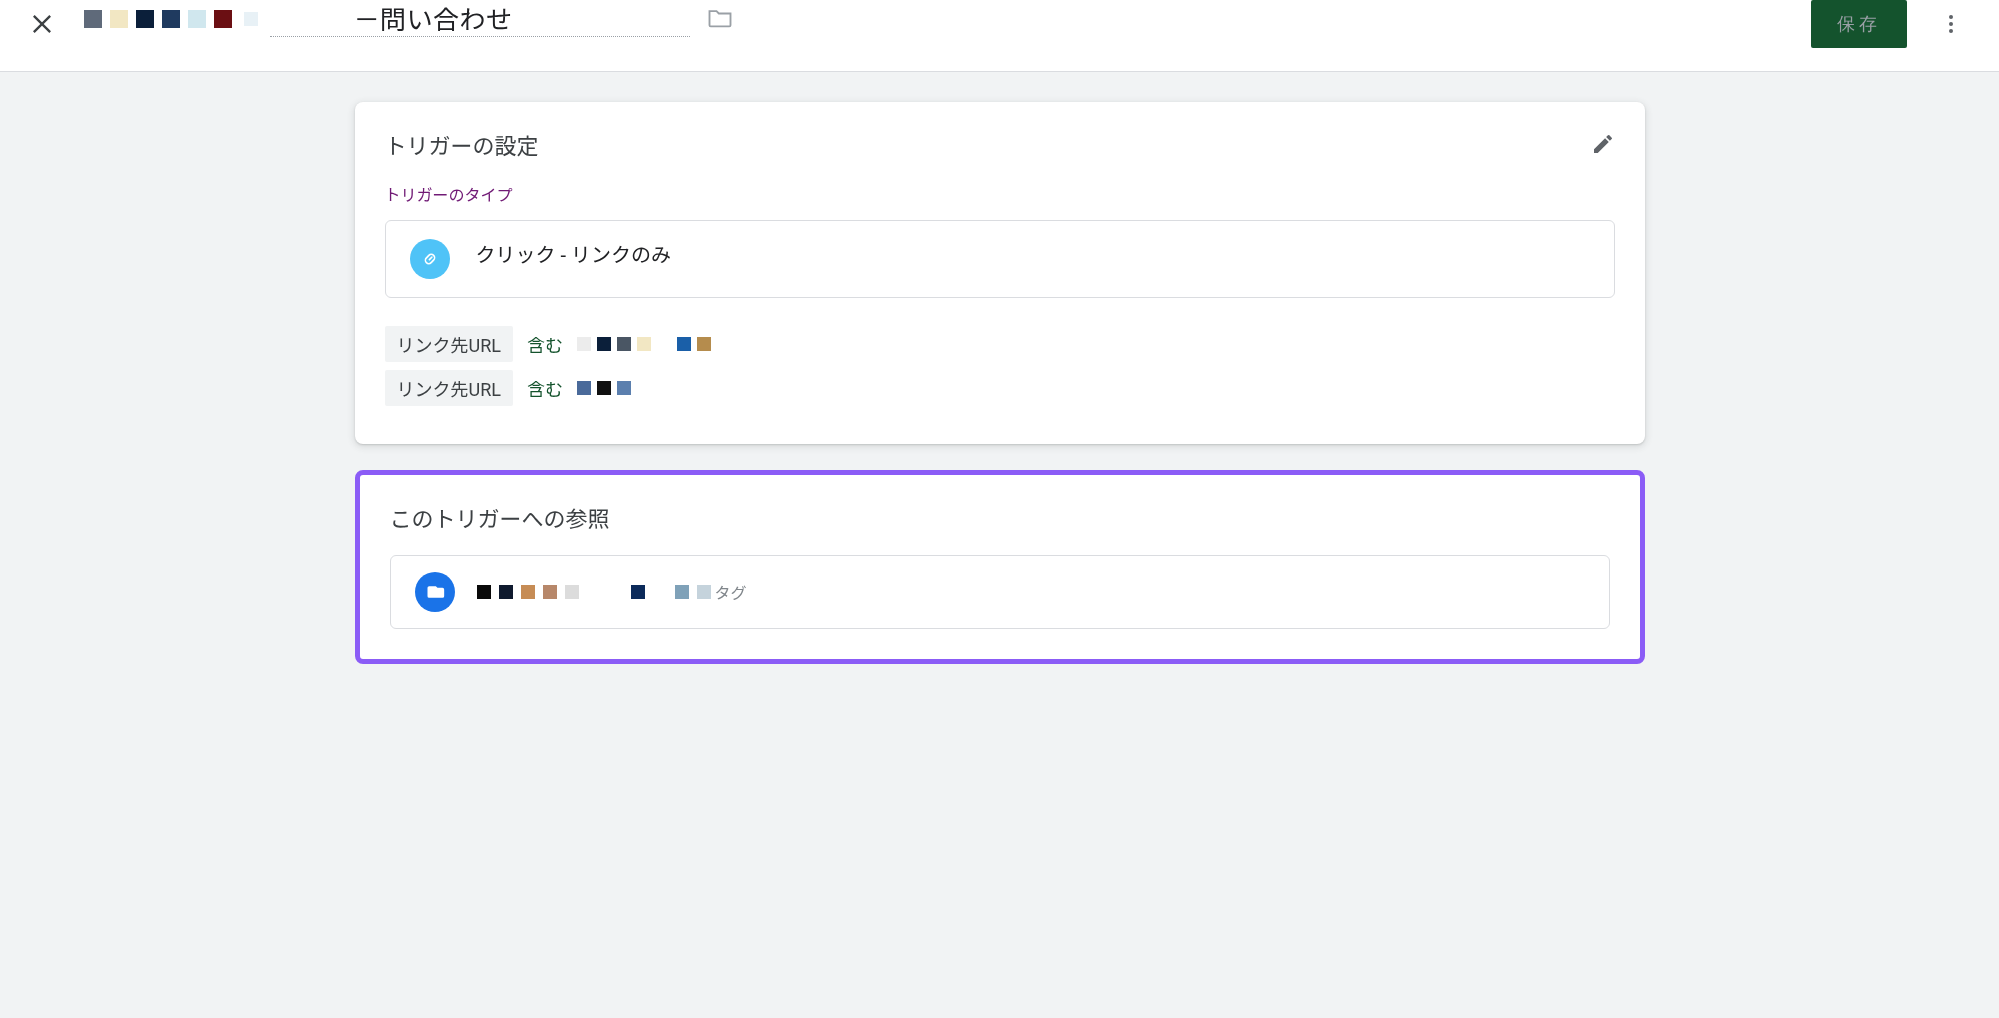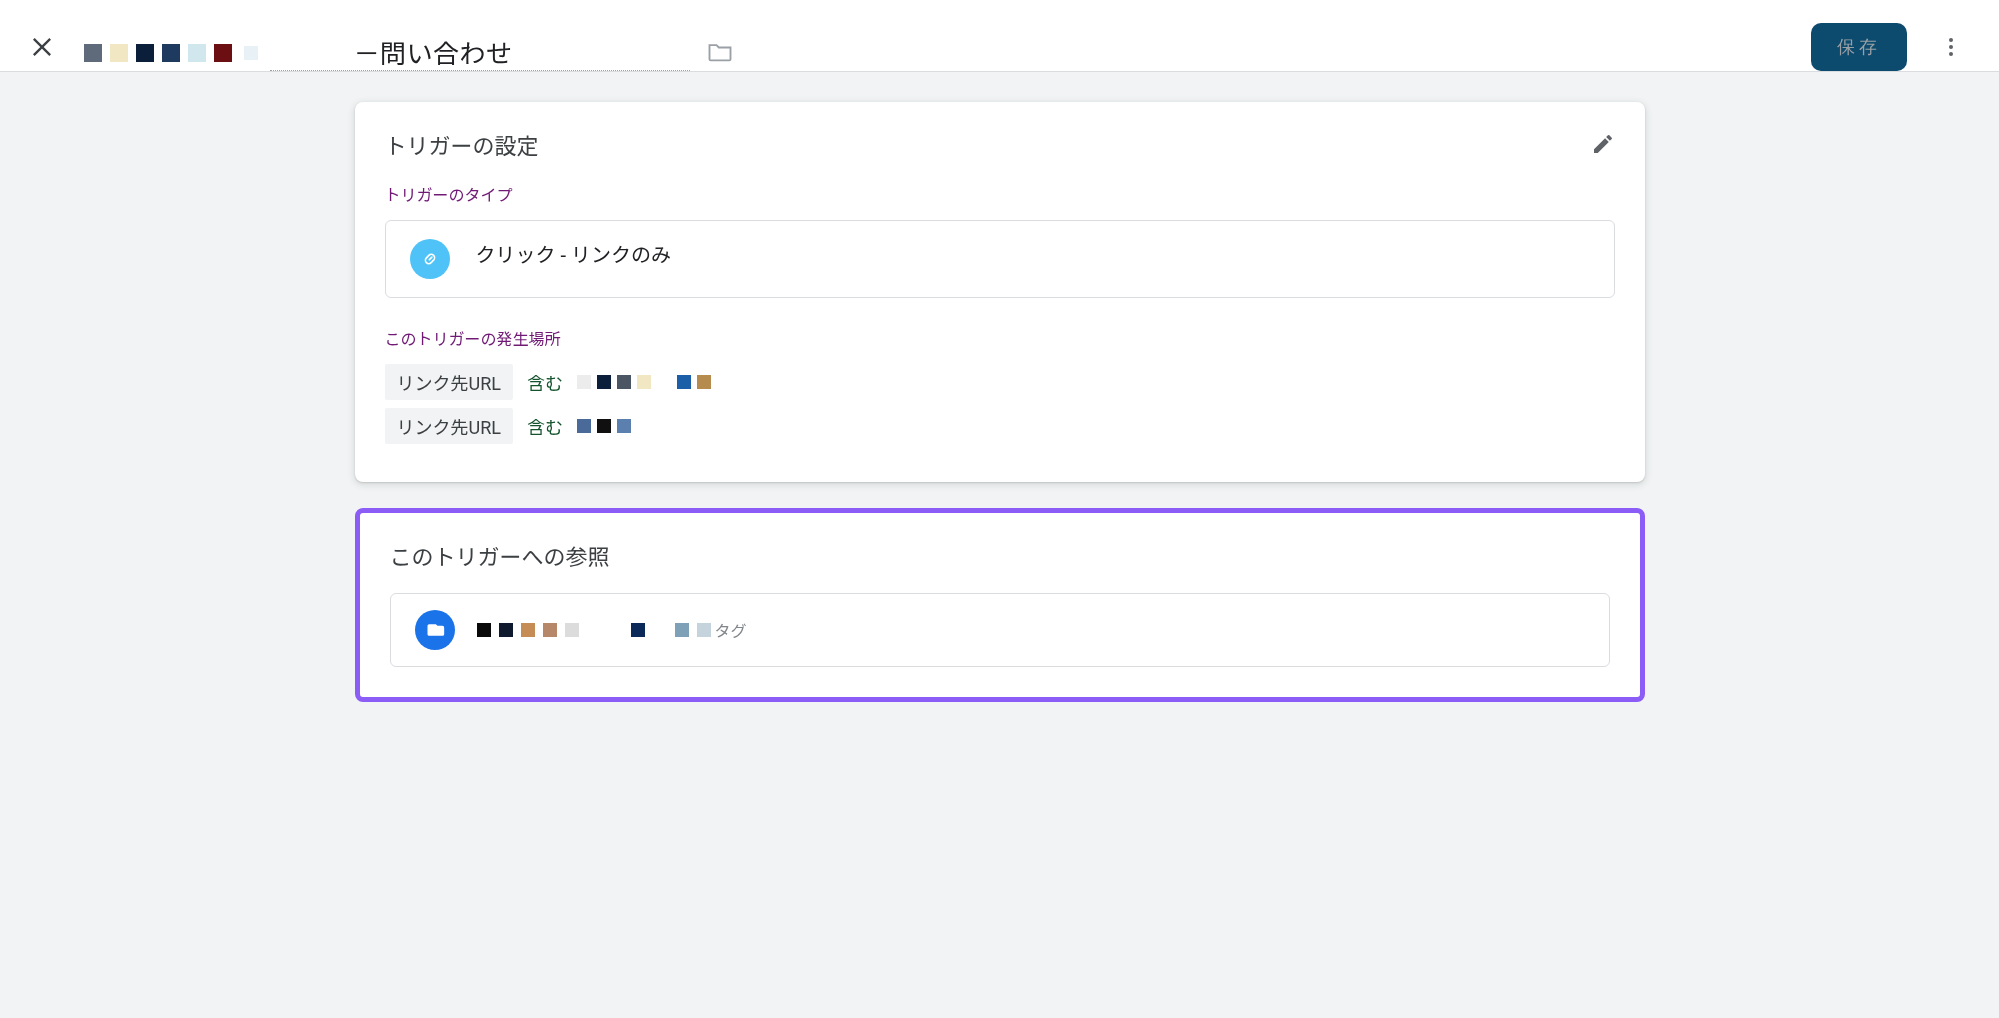--- a/index.html
+++ b/index.html
@@ -5,21 +5,21 @@
     * { box-sizing: border-box; margin: 0; padding: 0; }
     body {
       font-family: Roboto, "Noto Sans JP", "Hiragino Sans", Arial, sans-serif;
       background: #f1f3f4;
       color: #3c4043;
       width: 1999px;
     }
     
     .header {
       display: flex;
-      align-items: flex-end;
+      align-items: flex-start;
       height: 72px;
       background: #fff;
       border-bottom: 1px solid #dadce0;
       padding: 0 24px 0 18px;
       gap: 12px;
     }
     .close-btn {
       width: 48px; height: 48px; border-radius: 50%;
       display: flex; align-items: center; justify-content: center;
       cursor: pointer; border: none; background: transparent;
@@ -39,22 +39,22 @@
       background: transparent;
       font-family: inherit;
     }
     .title-redactions { display: inline-flex; align-items: center; gap: 8px; }
     .r { width: 18px; height: 18px; display: inline-block; }
     .r2 { width: 14px; height: 14px; display: inline-block; }
     .folder-icon { width: 28px; height: 28px; color: #9aa0a6; margin-left: 4px; }
 
     .header-spacer { flex: 1; }
     .save-btn {
-      background: #0c4a6e; color: #9aa0a6;
-      border: none; border-radius: 10px;
+      background: #14532d; color: #9aa0a6;
+      border: none; border-radius: 2px;
       font-size: 18px; padding: 12px 26px;
       letter-spacing: 4px;
       cursor: default;
     }
     .overflow-btn {
       width: 48px; height: 48px; border-radius: 50%;
       display: flex; align-items: center; justify-content: center;
       border: none; background: transparent; cursor: pointer; margin-left: 8px;
     }
     .overflow-btn svg { width: 24px; height: 24px; color: #5f6368; }
@@ -192,21 +192,20 @@
 
     <div class="type-row">
       <span class="type-icon">
         <svg viewBox="0 0 24 24">
             <path fill="#fff" d="M10.59 13.41a1 1 0 0 1 0-1.41l2.83-2.83a1 1 0 1 1 1.41 1.41l-2.83 2.83a1 1 0 0 1-1.41 0zM7 17a5 5 0 0 1 0-7.07l2.12-2.12 1.41 1.41L8.41 11.34a3 3 0 1 0 4.24 4.24l2.12-2.12 1.41 1.41L14.07 17A5 5 0 0 1 7 17zm10-10a5 5 0 0 1 0 7.07l-2.12 2.12-1.41-1.41 2.12-2.12a3 3 0 1 0-4.24-4.24L9.22 10.53 7.81 9.12 9.93 7A5 5 0 0 1 17 7z"></path>
           </svg>
       </span>
       <span class="type-name">クリック - リンクのみ</span>
     </div>
 
-    <div class="section-label">このトリガーの発生場所</div>
 
     <div id="conditions">
         <div class="cond-row">
           <span class="cond-var">リンク先URL</span>
           <span class="cond-op">含む</span>
           <span class="cond-redaction">
             <span class="r2" style="background: rgb(236, 236, 236);"></span>
             <span class="r2" style="background: rgb(11, 31, 58);"></span>
             <span class="r2" style="background: rgb(74, 86, 100);"></span>
             <span class="r2" style="background: rgb(242, 231, 195);"></span>

